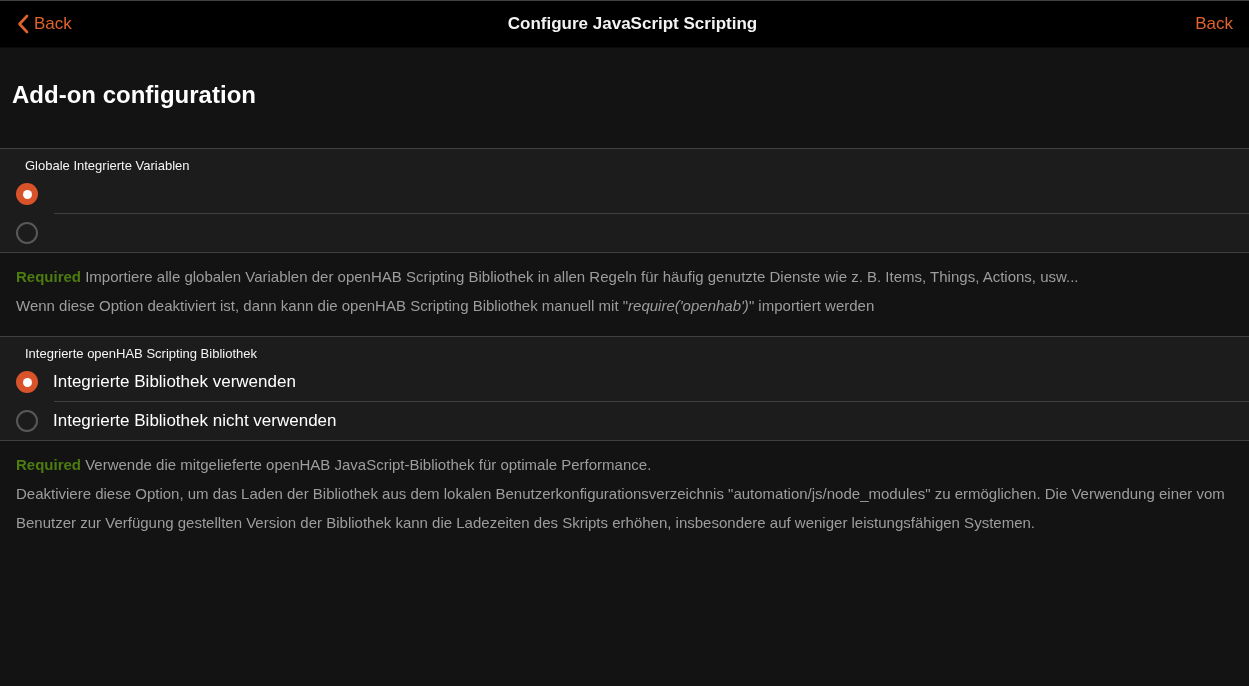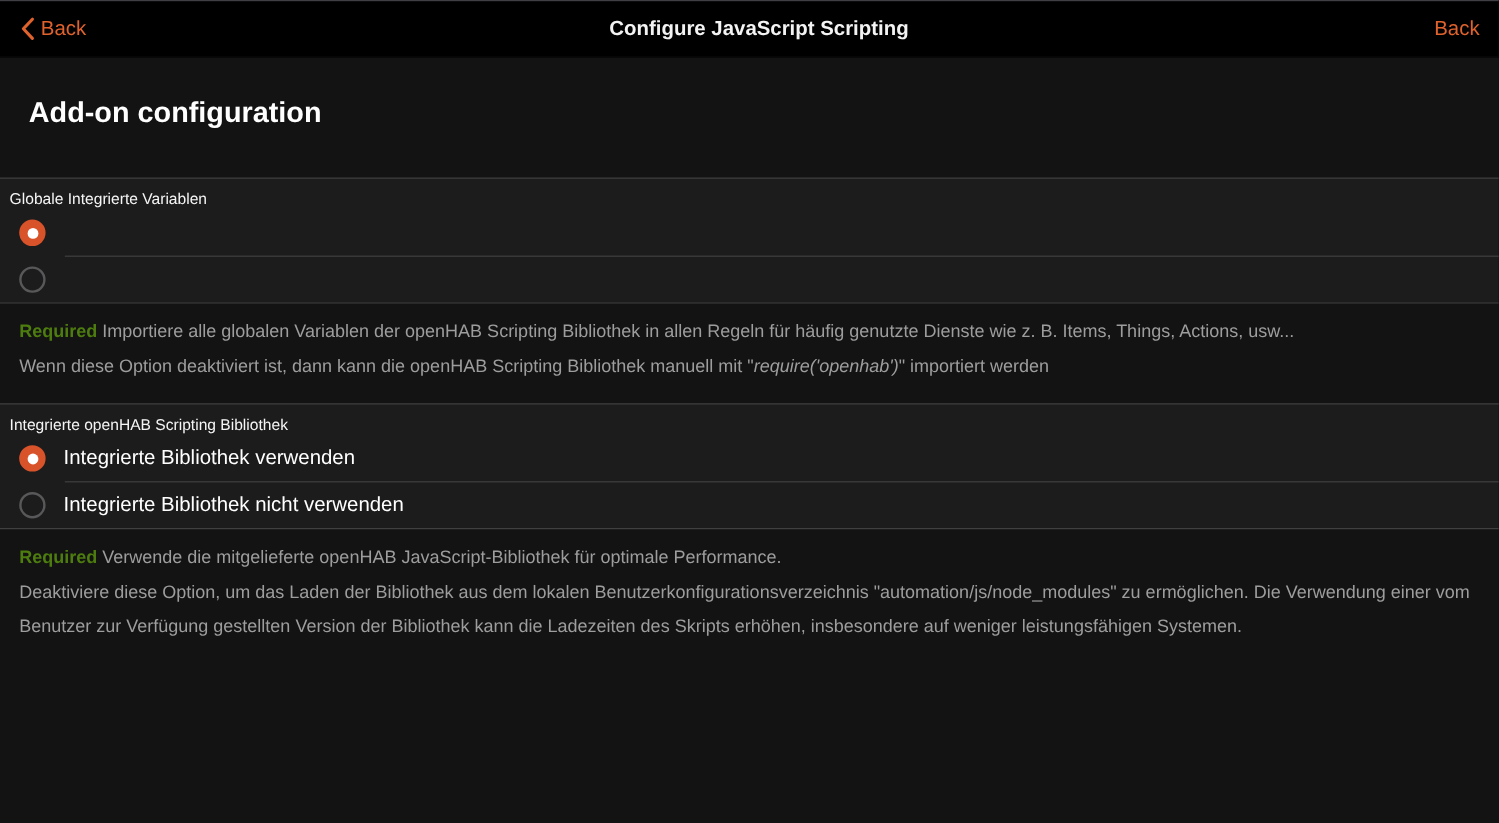--- a/index.html
+++ b/index.html
@@ -38,39 +38,39 @@
     left: 16px; right: 0;
     text-align: center;
     font-size: 17px;
     font-weight: bold;
     color: #f3f3f3;
     pointer-events: none;
   }
 
   
   .page h1 {
-    margin: 30px 24px 36px;
+    margin: 30px 12px 36px;
     font-size: 24px;
     line-height: 34px;
     font-weight: bold;
     color: #ffffff;
   }
 
   
   .config-block {
     background: #1c1c1c;
     border-top: 1px solid rgba(255,255,255,0.16);
     border-bottom: 1px solid rgba(255,255,255,0.16);
     padding-top: 7px;
   }
   .block-label {
     font-size: 13px;
     line-height: 19px;
     color: #f5f5f5;
-    padding: 0 8px;
+    padding: 0 25px;
   }
   .radio-item {
     display: flex;
     align-items: center;
     height: 38px;
     padding: 0 16px;
     cursor: pointer;
   }
   .item-divider {
     height: 1px;

